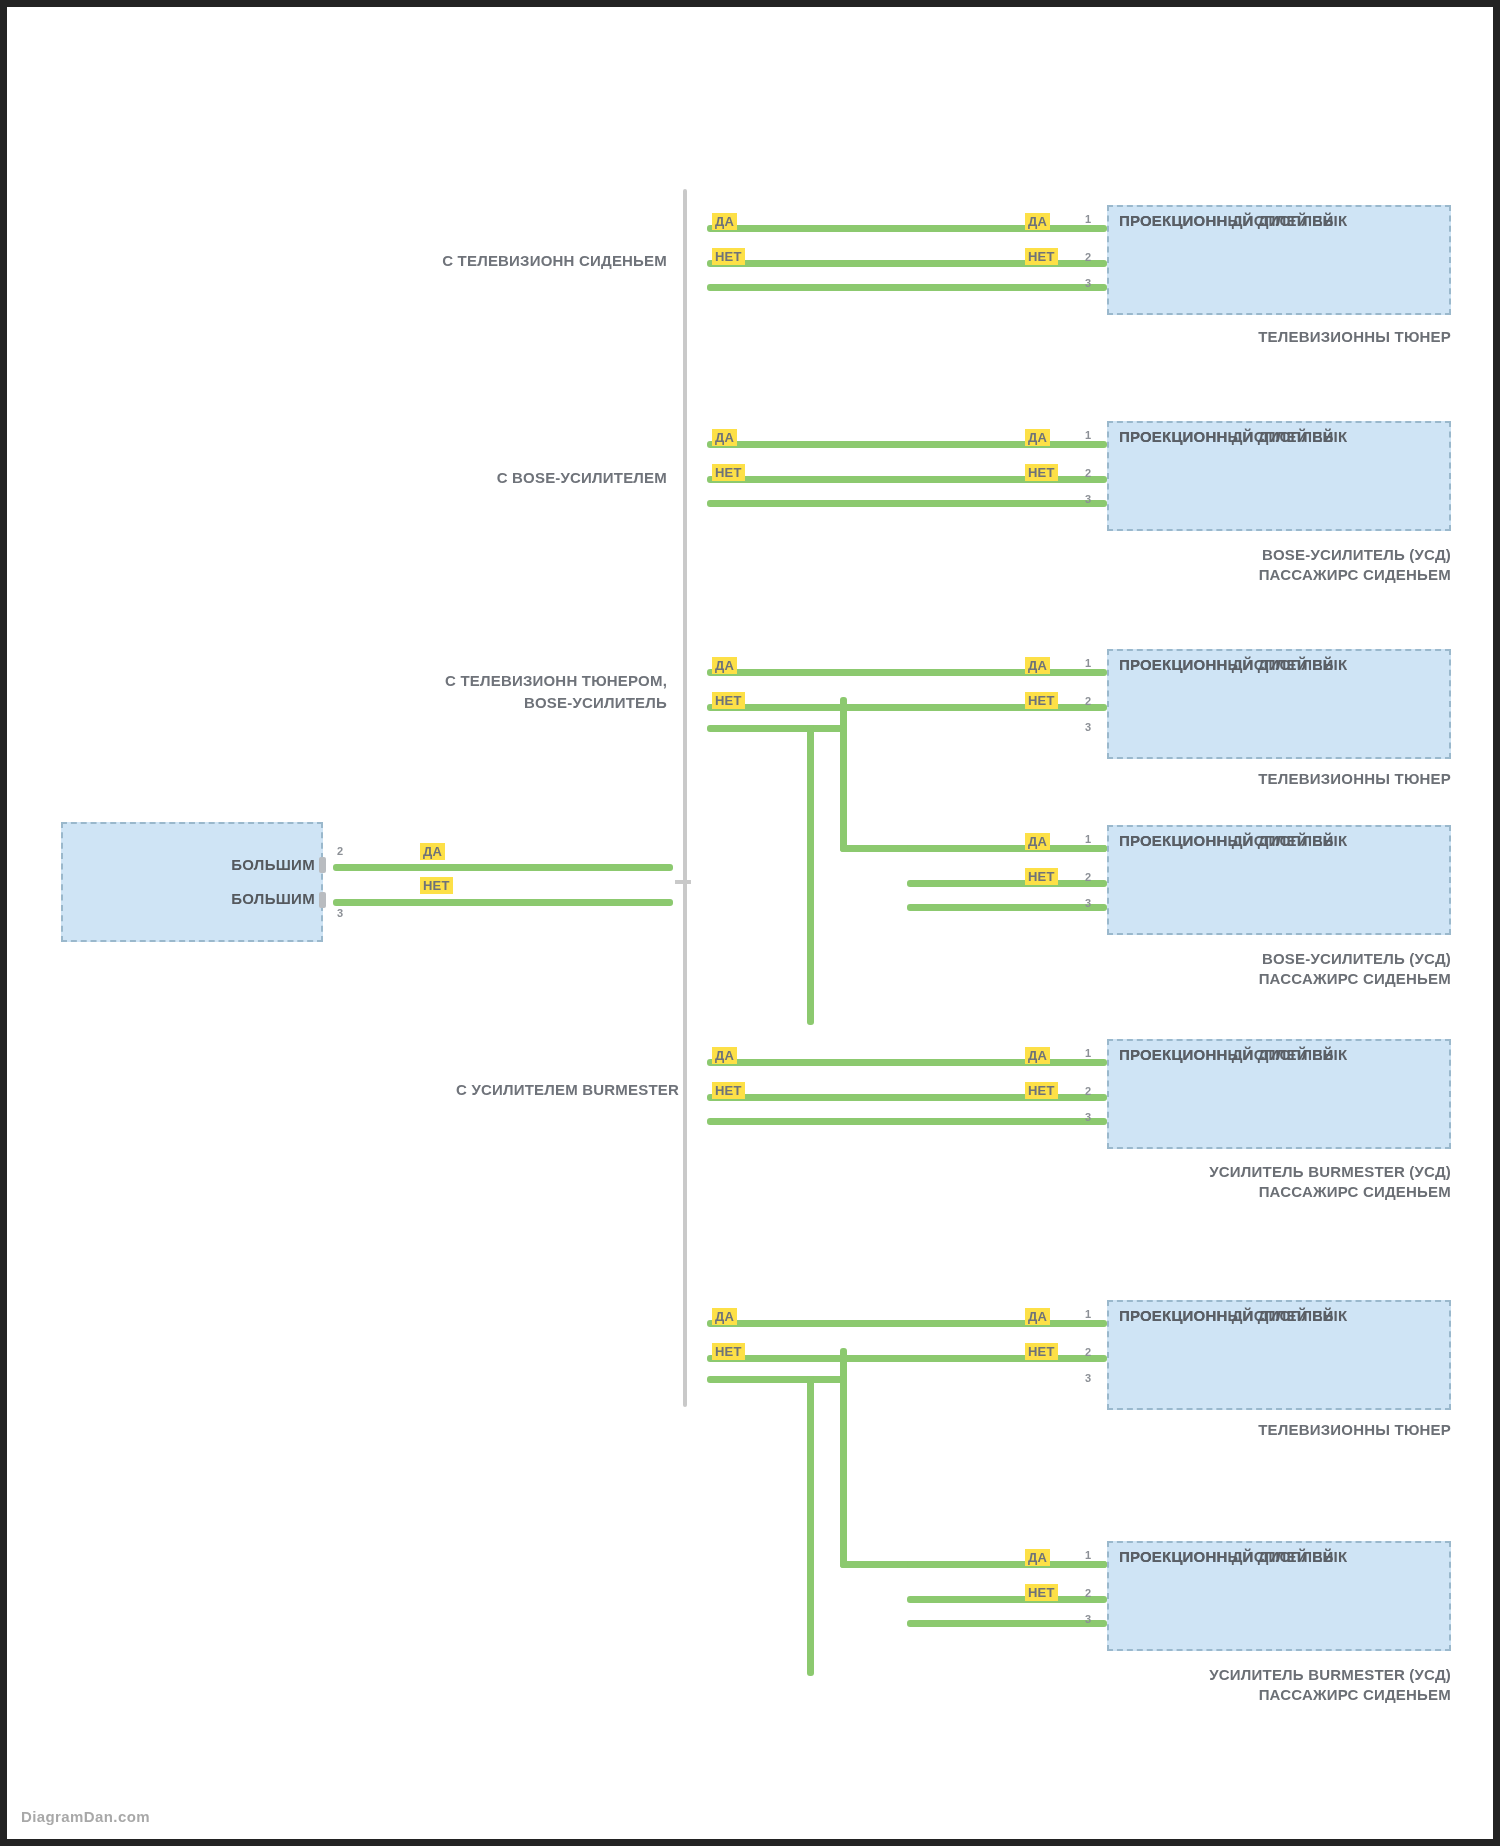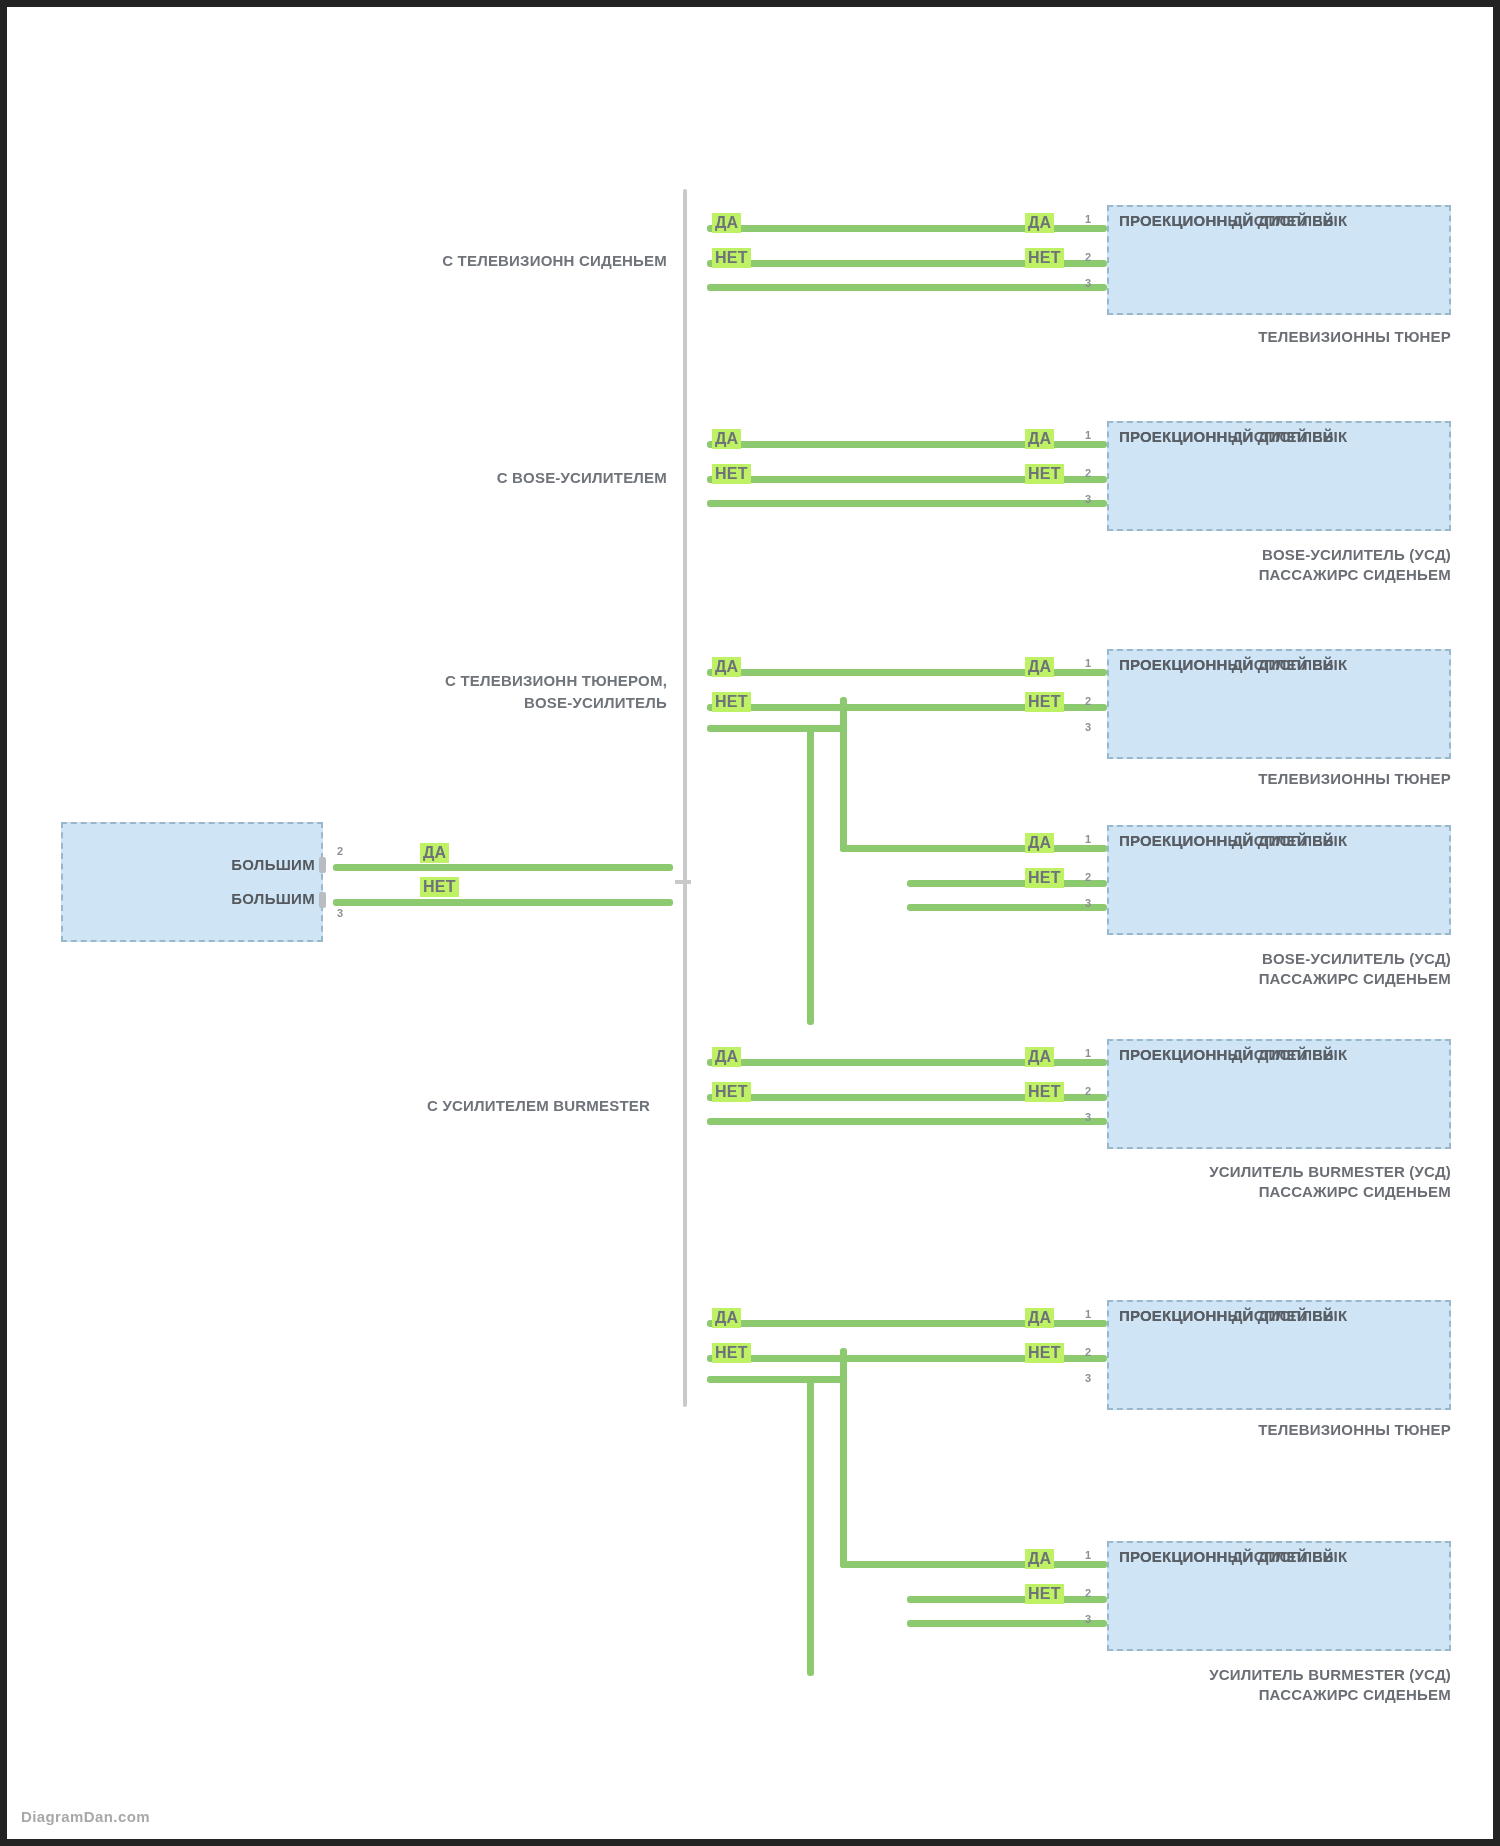--- a/index.html
+++ b/index.html
@@ -93,22 +93,22 @@
     white-space: pre-line;
     letter-spacing: .2px;
     filter: blur(0.6px);
   }
 
   
   .edge-label {
     position: absolute;
     color: #6e7279;
     font-weight: bold;
-    font-size: 16px;
-    background: #bef264;
+    font-size: 13px;
+    background: #fde047;
     padding: 1px 3px;
     letter-spacing: .2px;
     filter: blur(0.55px);
   }
   
   .port-num {
     position: absolute;
     color: #8c9096;
     font-size: 11px;
     font-weight: bold;
@@ -262,21 +262,21 @@
     <div class="port-num" style="left:1078px; top:864px;">2</div>
     <div class="port-num" style="left:1078px; top:890px;">3</div>
 
     <div class="optnode" style="left:1100px; top:818px; width:344px; height:110px;">
       <div class="opt">ПРОЕКЦИОННЫЙ ДИСПЛЕЙ</div>
       <div class="opt">ПРОЕКЦИОНН ДИСПЛЕЙ ВЫК</div>
     </div>
     <div class="caption" style="left:1000px; top:942px; width:444px;">BOSE-УСИЛИТЕЛЬ (УСД)
 ПАССАЖИРС СИДЕНЬЕМ</div>
 
-    <div class="branch-label" style="left:283px; top:1072px; width:360px;margin-top:16px;">С УСИЛИТЕЛЕМ BURMESTER</div>
+    <div class="branch-label" style="left:312px; top:1072px; width:360px;">С УСИЛИТЕЛЕМ BURMESTER</div>
 
     <div class="hline" style="left:700px; top:1052px; width:400px;"></div>
     <div class="hline" style="left:700px; top:1087px; width:400px;"></div>
     <div class="hline" style="left:700px; top:1111px; width:400px;"></div>
     <div class="edge-label" style="left:705px; top:1040px;">ДА</div>
     <div class="edge-label" style="left:705px; top:1075px;">НЕТ</div>
     <div class="edge-label" style="left:1018px; top:1040px;">ДА</div>
     <div class="edge-label" style="left:1018px; top:1075px;">НЕТ</div>
 
     <div class="port-num" style="left:1078px; top:1040px;">1</div>

